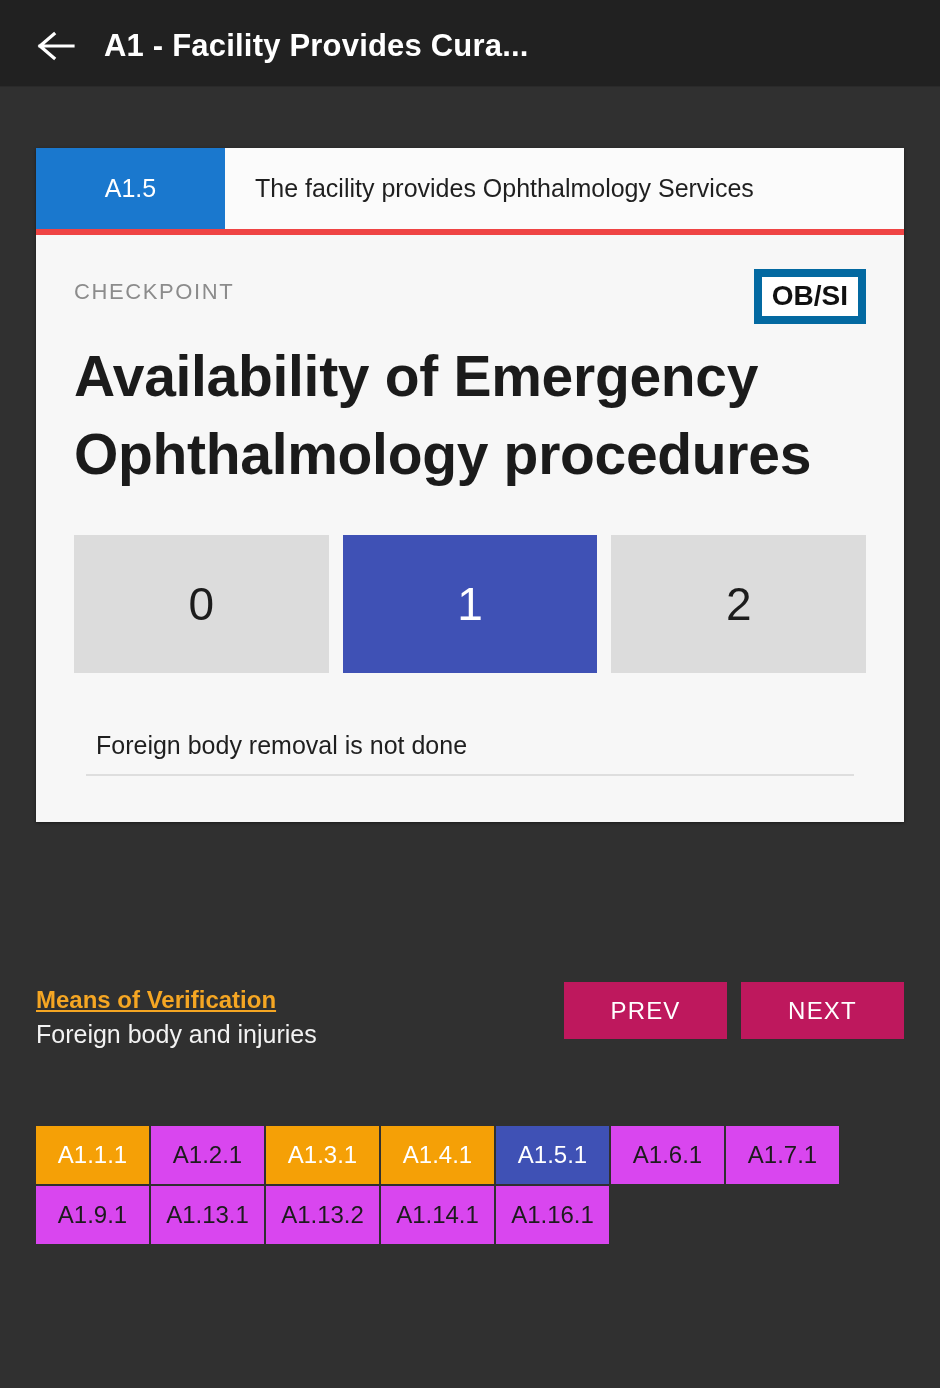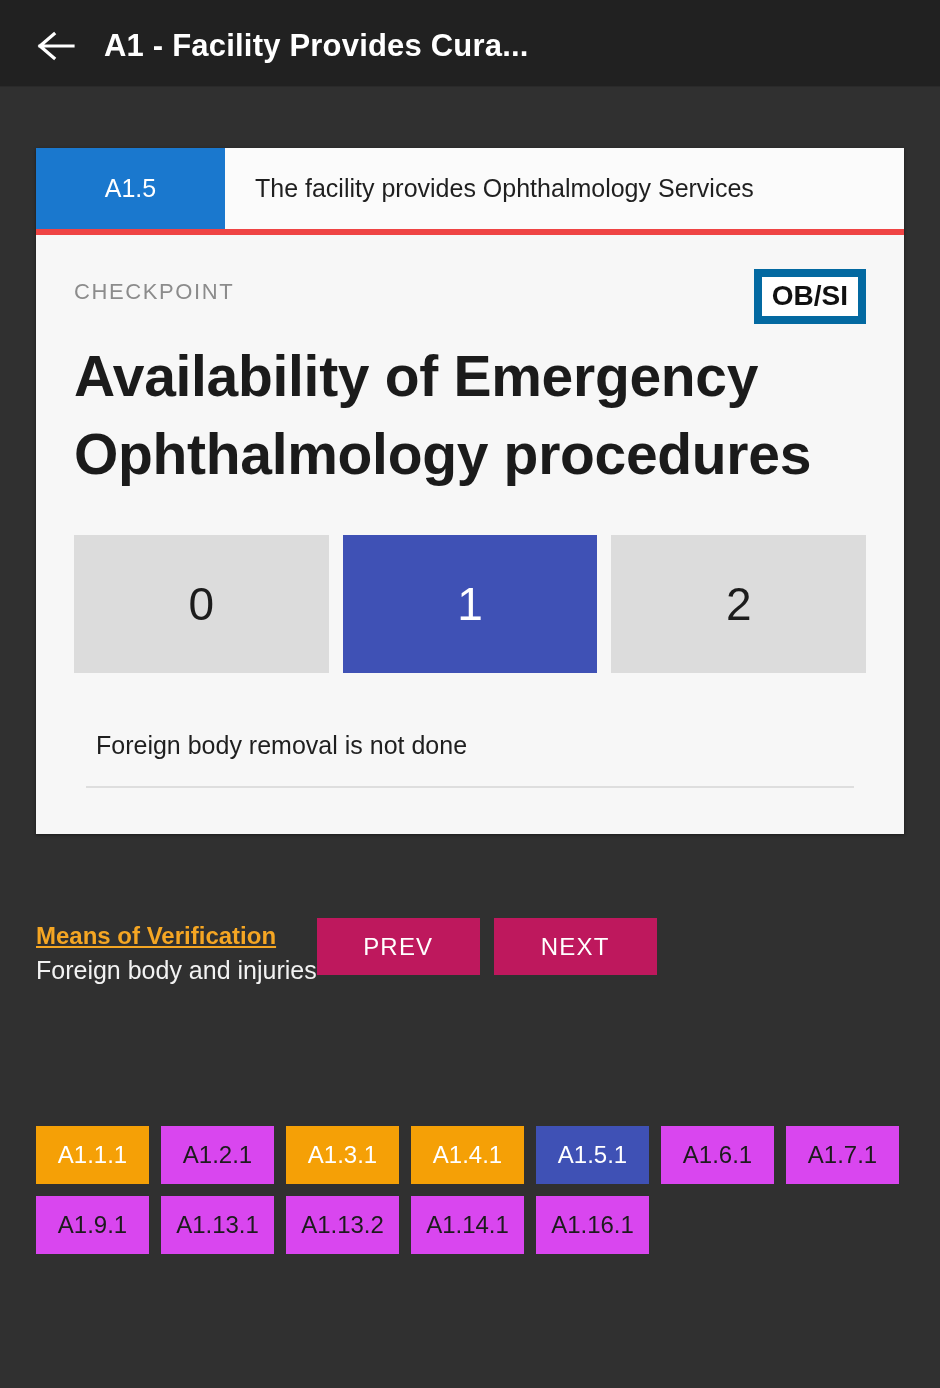--- a/index.html
+++ b/index.html
@@ -121,31 +121,32 @@
   
   .remark-wrap{ margin-top:58px; padding:0 12px; }
   .remark-input{
     width:100%;
     border:none;
     border-bottom:2px solid #dedede;
     background:transparent;
     font-family:inherit;
     font-size:25px;
     color:#1f1f1f;
-    padding:0 6px 26px 10px;
+    padding:0 6px 14px 10px;
     outline:none;
   }
 
   
   .below{
     position:absolute;
-    left:36px; top:918px;
+    left:36px; top:982px;
     width:868px;
     display:flex;
     align-items:flex-start;
+    justify-content:space-between;
   }
   .mov-block{ padding-top:4px; }
   .mov-title{
     color:#f5a623;
     font-size:24px;
     font-weight:bold;
     text-decoration:underline;
     cursor:pointer;
     display:inline-block;
   }
@@ -167,21 +168,21 @@
     display:flex; align-items:center; justify-content:center;
   }
 
   
   .chips{
     position:absolute;
     left:36px; top:1126px;
     width:868px;
     display:flex;
     flex-wrap:wrap;
-    gap:12px;
+    gap:2px;
   }
   .chip{
     width:113px; height:58px;
     display:flex; align-items:center; justify-content:center;
     font-size:24px;
     cursor:pointer;
     background:#ffffff;
     color:#1c1c1c;
     border:none;
     font-family:inherit;

